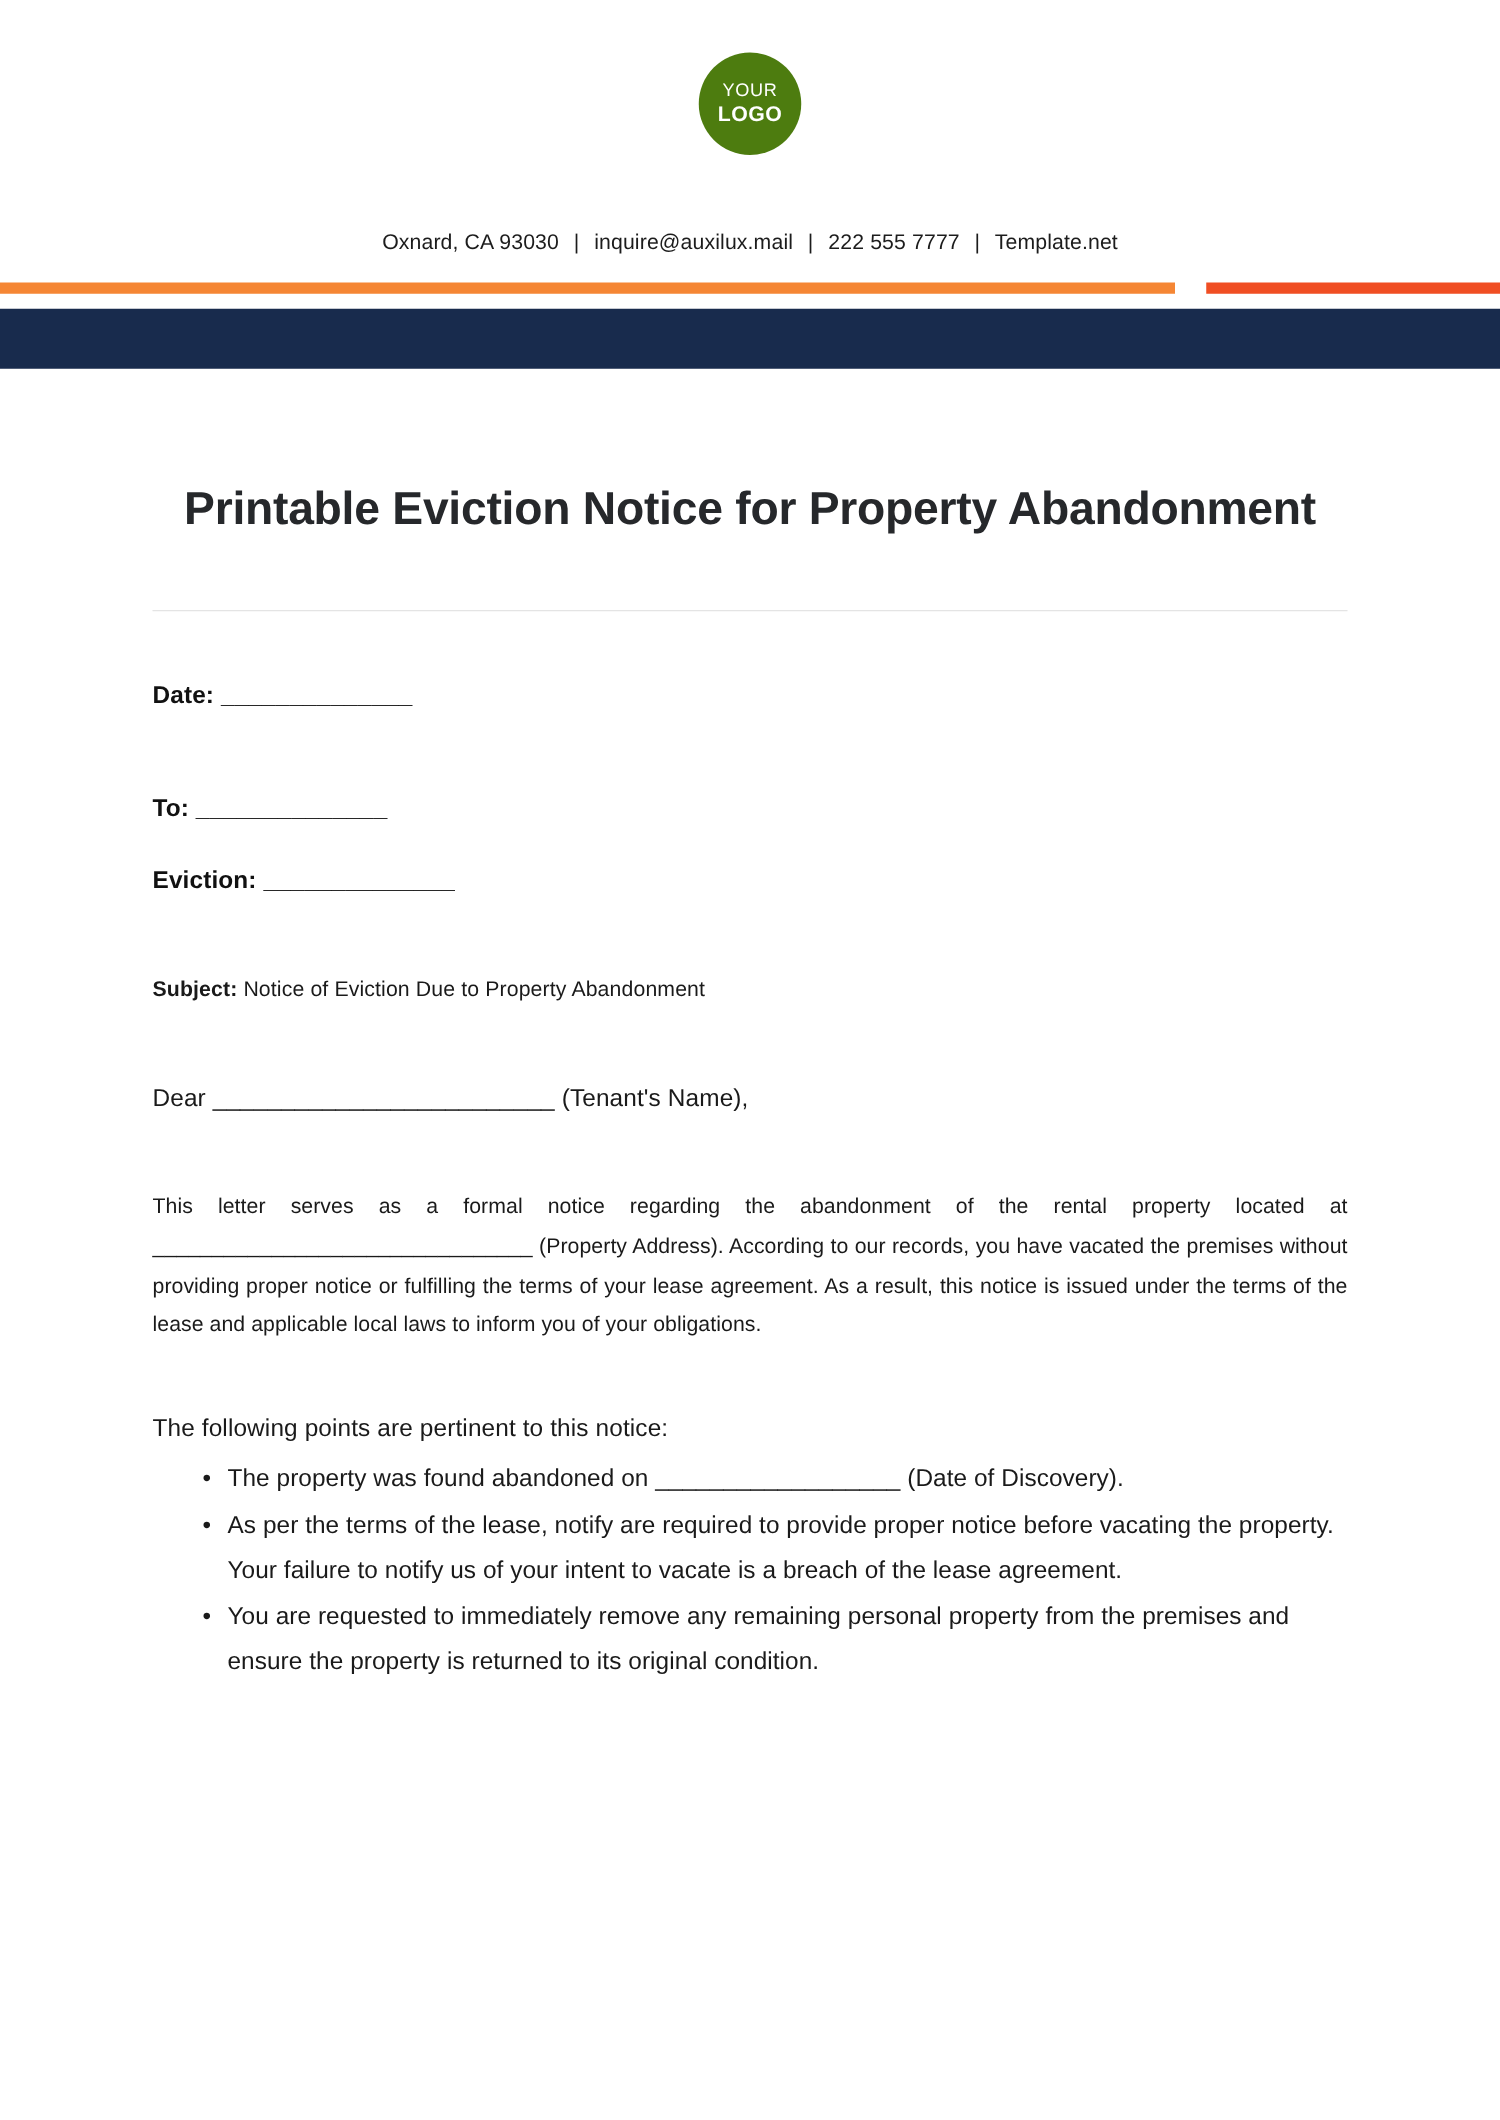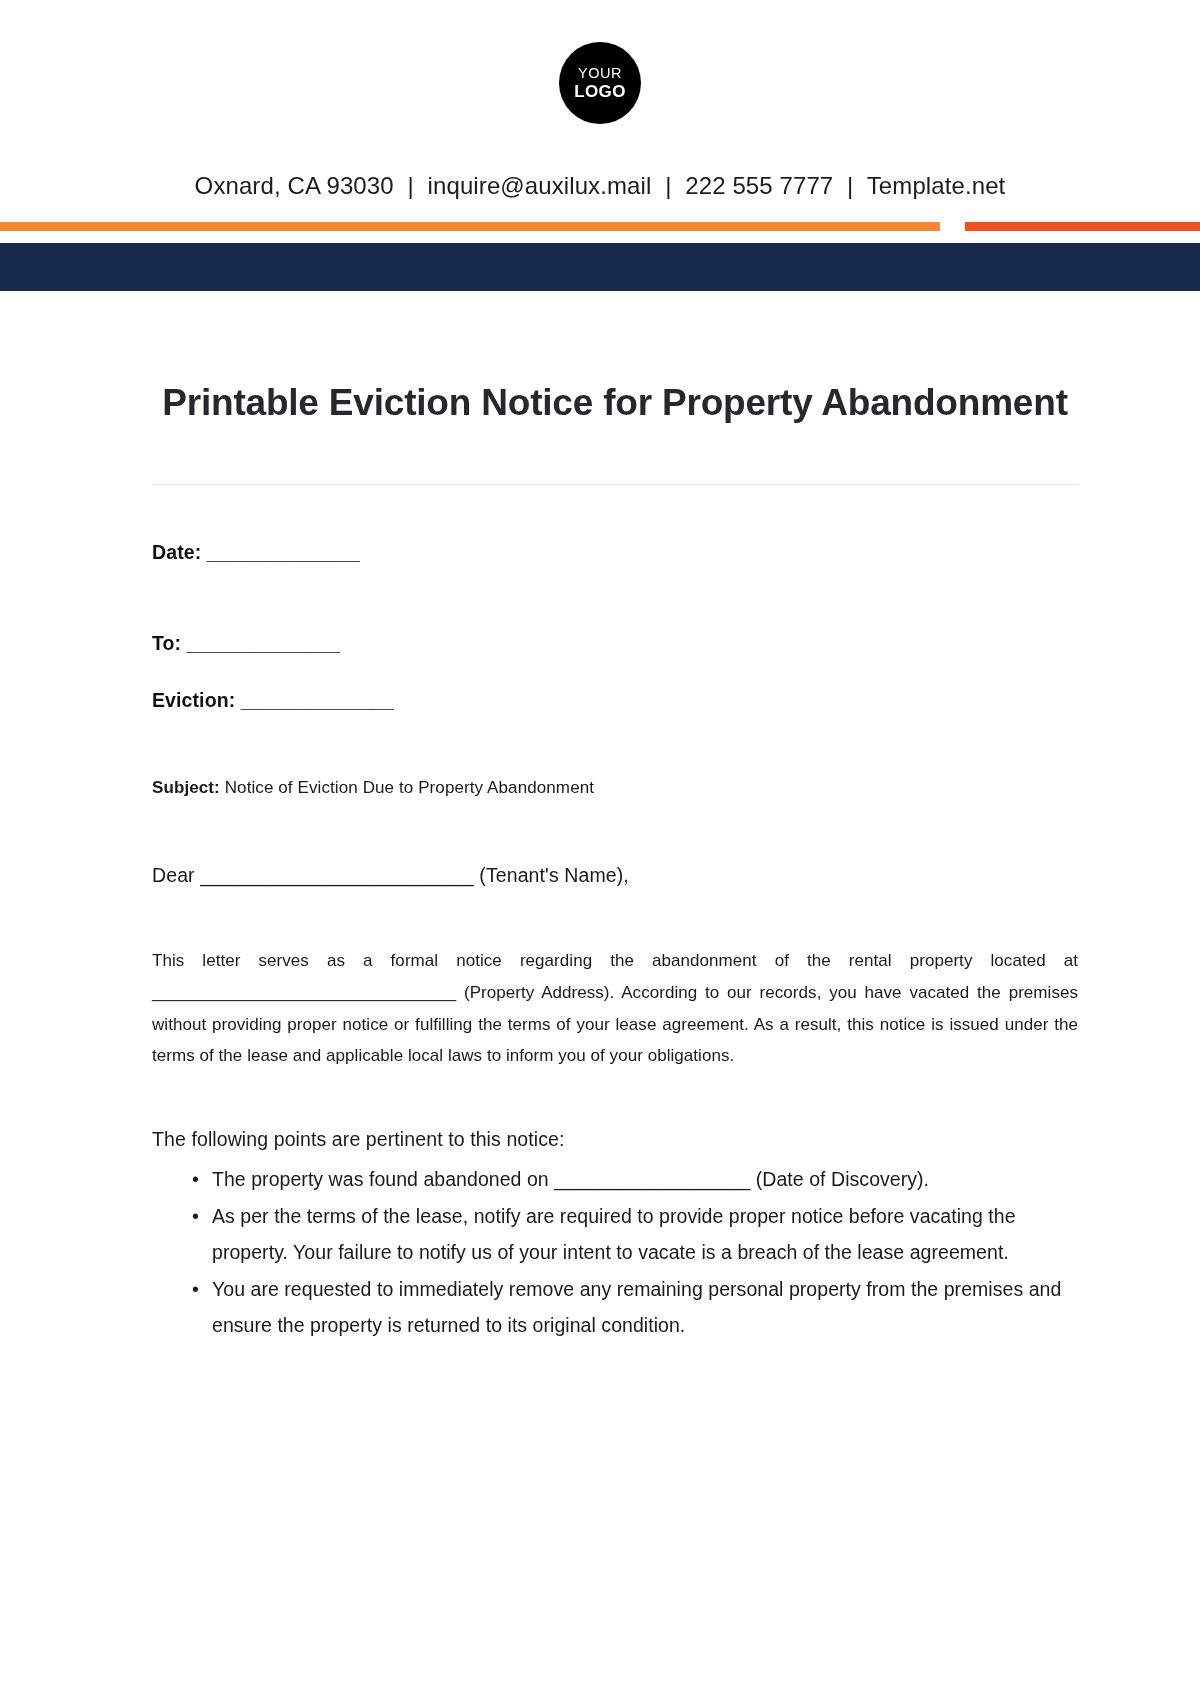--- a/index.html
+++ b/index.html
@@ -24,21 +24,21 @@
 
   .logo-wrap {
     display: flex;
     justify-content: center;
   }
 
   .logo-circle {
     width: 82px;
     height: 82px;
     border-radius: 50%;
-    background: #000000;
+    background: #4d7c0f;
     display: flex;
     flex-direction: column;
     align-items: center;
     justify-content: center;
     line-height: 1;
   }
 
   .logo-your {
     color: #ffffff;
     font-size: 14.5px;
@@ -49,23 +49,23 @@
 
   .logo-logo {
     color: #ffffff;
     font-size: 17px;
     letter-spacing: 0.4px;
     font-weight: 700;
   }
 
   .contact-line {
     text-align: center;
-    font-size: 24px;
+    font-size: 17px;
     color: #1c1c1c;
-    margin-top: 48px;
+    margin-top: 60px;
     letter-spacing: 0.1px;
   }
 
   .contact-sep {
     display: inline-block;
     padding: 0 7px;
     color: #1c1c1c;
   }
 
   
@@ -93,21 +93,20 @@
   .bar-navy {
     background: #182B4D;
     height: 48px;
     width: 100%;
     margin-top: 12px;
   }
 
   
   .page-body {
     padding: 0 122px;
-    margin-left: 30px;
   }
 
   .doc-title {
     text-align: center;
     font-size: 37px;
     font-weight: 700;
     color: #26282B;
     line-height: 1.38;
     margin-top: 86px;
     letter-spacing: -0.2px;

